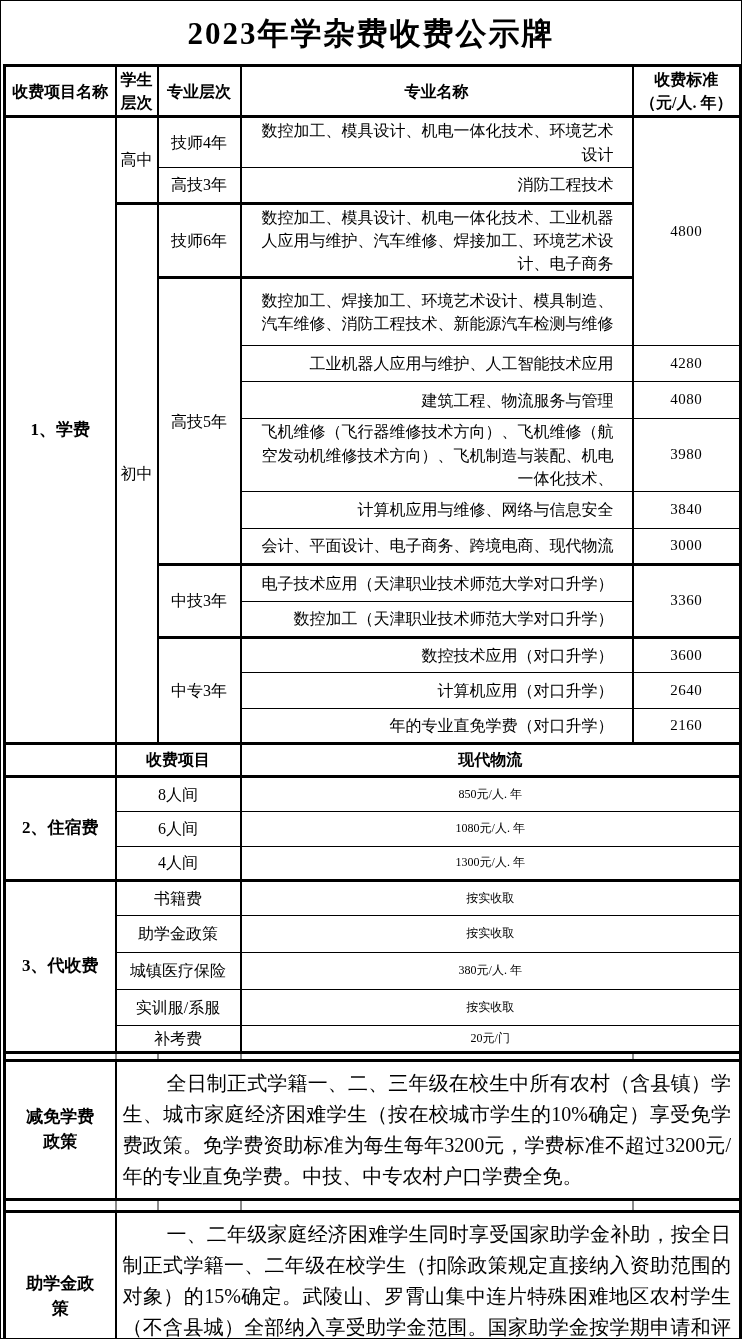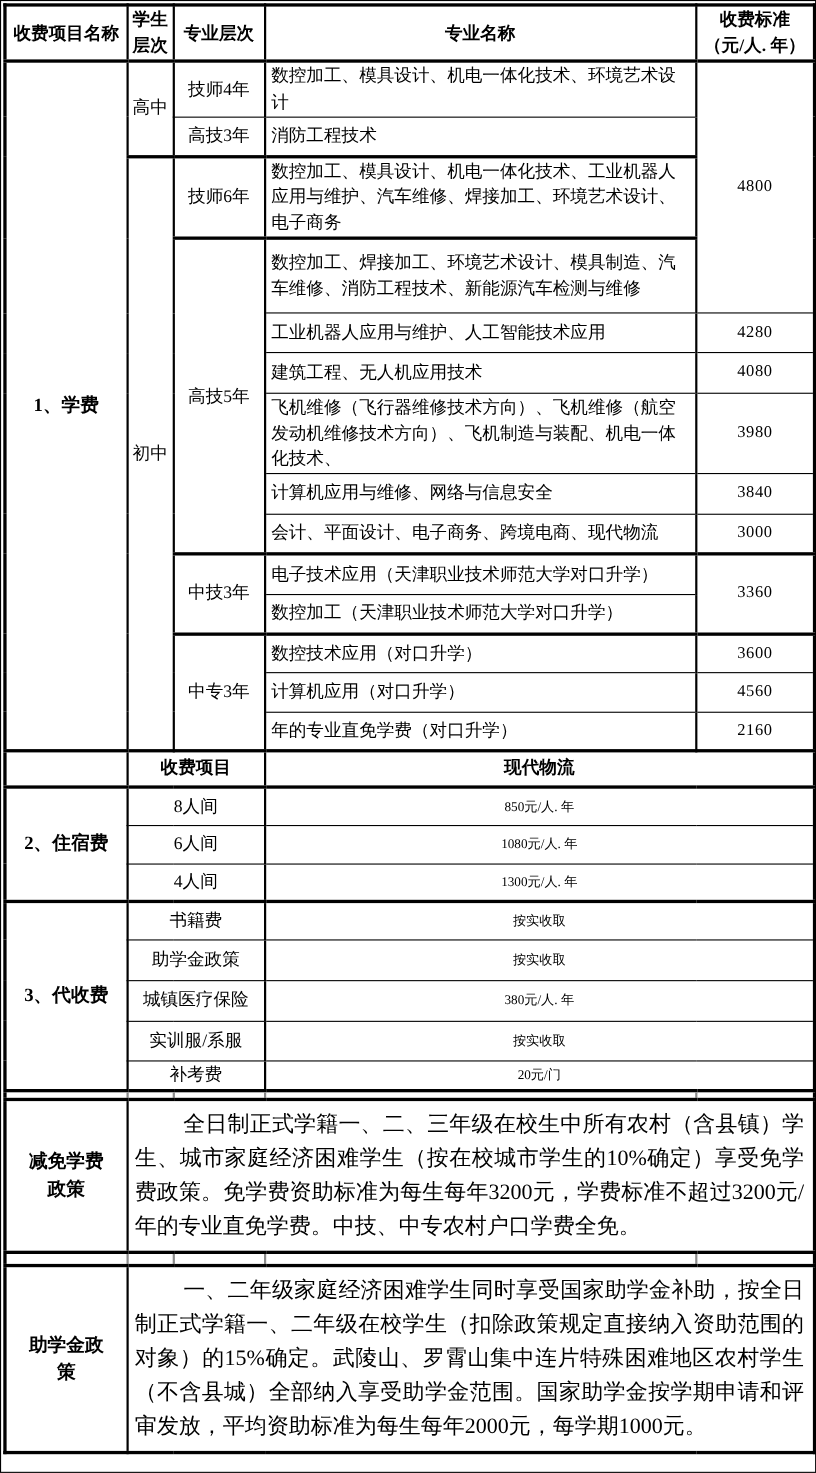--- a/index.html
+++ b/index.html
@@ -38,21 +38,21 @@
     padding: 1px 3px;
     font-size: 16px;
     text-align: center;
     vertical-align: middle;
     font-weight: normal;
     word-break: break-all;
     line-height: 1.45;
   }
   th { font-weight: bold; }
   tr.t3 > td, tr.t3 > th { border-top-width: 3px; }
-  .left { text-align: left; padding-left: 5px; padding-right: 4px; }
+  .left { text-align: right; padding-left: 5px; padding-right: 18px; }
   .section-label { font-weight: bold; font-size: 17px; }
   .fee-num { font-size: 15px; letter-spacing: 0.5px; }
   .val { font-size: 12px; }
   tr.spacer > td {
     height: 8px;
     padding: 0;
     border-top: 3px solid #000;
     border-bottom: 3px solid #000;
     border-left-color: #8a8a8a;
     border-right-color: #8a8a8a;
@@ -64,20 +64,21 @@
     line-height: 31px;
     padding: 6px 8px 6px 6px;
     text-indent: 2.2em;
     word-break: break-all;
   }
 </style>
 </head>
 <body>
 
 <div class="sheet">
+  <div class="title">2023年学杂费收费公示牌</div>
 
   <table class="fee">
     <colgroup>
       <col style="width:111px">
       <col style="width:42px">
       <col style="width:83px">
       <col style="width:392px">
       <col style="width:108px">
     </colgroup>
     <tbody>
@@ -108,21 +109,21 @@
       </tr>
       <tr class="t3" style="height:68px">
         <td rowspan="6">高技5年</td>
         <td class="left">数控加工、焊接加工、环境艺术设计、模具制造、汽车维修、消防工程技术、新能源汽车检测与维修</td>
       </tr>
       <tr style="height:36px">
         <td class="left">工业机器人应用与维护、人工智能技术应用</td>
         <td class="fee-num">4280</td>
       </tr>
       <tr style="height:37px">
-        <td class="left">建筑工程、无人机应用技术</td>
+        <td class="left">建筑工程、物流服务与管理</td>
         <td class="fee-num">4080</td>
       </tr>
       <tr style="height:66px">
         <td class="left">飞机维修（飞行器维修技术方向）、飞机维修（航空发动机维修技术方向）、飞机制造与装配、机电一体化技术、</td>
         <td class="fee-num">3980</td>
       </tr>
       <tr style="height:37px">
         <td class="left">计算机应用与维修、网络与信息安全</td>
         <td class="fee-num">3840</td>
       </tr>
@@ -138,21 +139,21 @@
       <tr style="height:36px">
         <td class="left">数控加工（天津职业技术师范大学对口升学）</td>
       </tr>
       <tr class="t3" style="height:35px">
         <td rowspan="3">中专3年</td>
         <td class="left">数控技术应用（对口升学）</td>
         <td class="fee-num">3600</td>
       </tr>
       <tr style="height:36px">
         <td class="left">计算机应用（对口升学）</td>
-        <td class="fee-num">4560</td>
+        <td class="fee-num">2640</td>
       </tr>
       <tr style="height:35px">
         <td class="left">年的专业直免学费（对口升学）</td>
         <td class="fee-num">2160</td>
       </tr>
 
       <tr class="t3" style="height:33px">
         <td></td>
         <th colspan="2">收费项目</th>
         <th colspan="2">现代物流</th>

